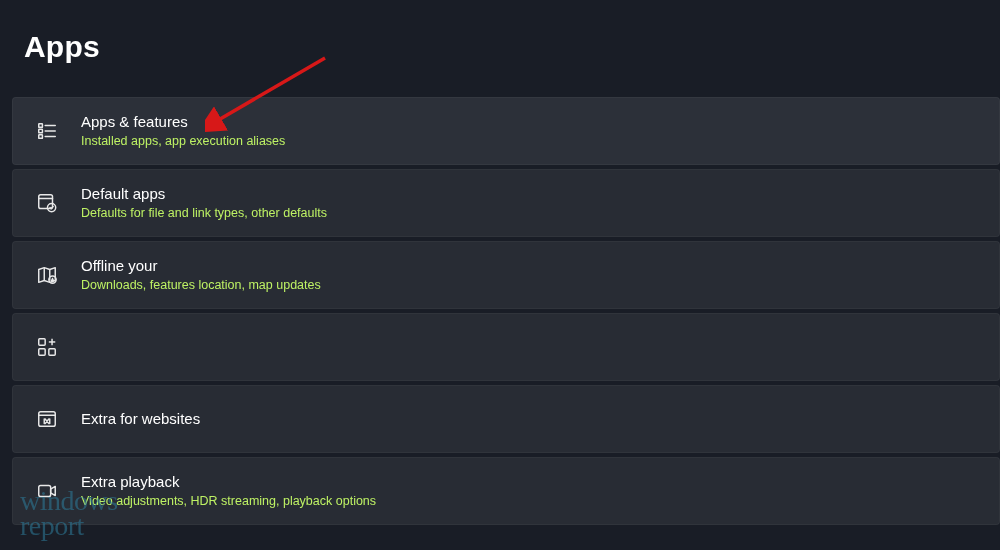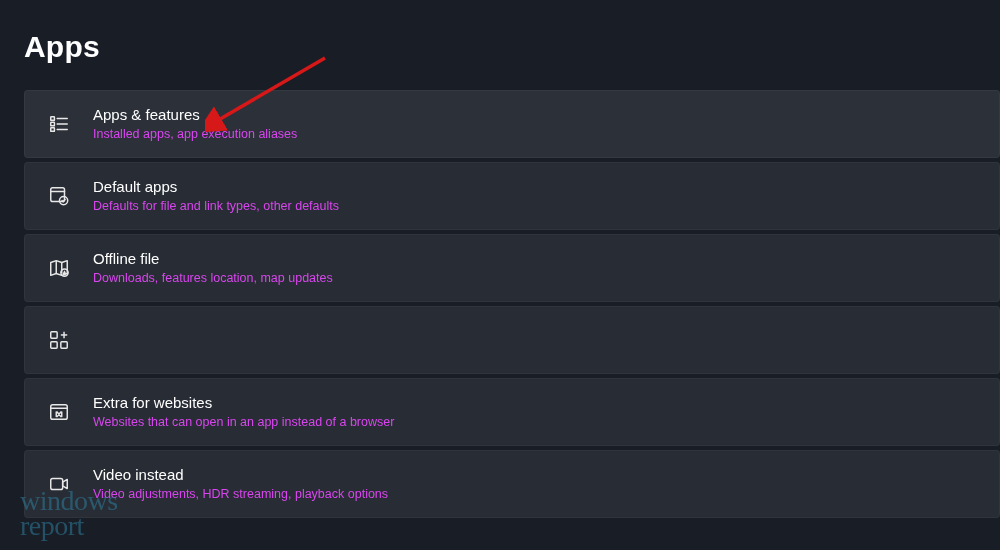--- a/index.html
+++ b/index.html
@@ -8,28 +8,28 @@
       height: 550px;
       background: #191d26;
       font-family: "Segoe UI", "Segoe UI Variable", -apple-system, sans-serif;
       color: #ffffff;
       overflow: hidden;
       position: relative;
     }
     .page-title {
       font-size: 30px;
       font-weight: 600;
-      padding: 30px 0 26px 24px;
+      padding: 30px 0 33px 24px;
       letter-spacing: 0.2px;
     }
     .list {
       display: flex;
       flex-direction: column;
       gap: 4px;
-      padding-left: 24px;
+      padding-left: 12px;
     }
     .card {
       background: #282c34;
       border: 1px solid rgba(255,255,255,0.04);
       border-radius: 4px;
       display: flex;
       align-items: center;
       padding: 14px 22px;
       min-height: 68px;
       cursor: pointer;
@@ -55,21 +55,21 @@
     }
     .card-title {
       font-size: 15px;
       font-weight: 400;
       color: #ffffff;
       line-height: 1.25;
     }
     .card-desc {
       font-size: 12.5px;
       font-weight: 400;
-      color: #d946ef;
+      color: #bef264;
       line-height: 1.3;
     }
     .arrow {
       position: absolute;
       left: 205px;
       top: 50px;
       pointer-events: none;
     }
     .watermark {
       position: absolute;
@@ -130,21 +130,21 @@
     <span class="card-icon">
       <svg viewBox="0 0 24 24" fill="none" stroke="currentColor" stroke-width="1.6" stroke-linejoin="round">
         <path d="M3 6l6-2 6 2 6-2v14l-6 2-6-2-6 2V6z"></path>
         <path d="M9 4v14"></path>
         <path d="M15 6v12"></path>
         <circle cx="18" cy="17" r="4"></circle>
         <path d="M18 15v4M16.3 17.3l1.7 1.7 1.7-1.7" fill="none"></path>
       </svg>
     </span>
     <div class="card-text">
-      <div class="card-title">Offline file</div>
+      <div class="card-title">Offline your</div>
       <div class="card-desc">Downloads, features location, map updates</div>
     </div>
   </div>
 
   <div class="card">
     <span class="card-icon">
       <svg viewBox="0 0 24 24" fill="none" stroke="currentColor" stroke-width="1.6">
         <rect x="3" y="3" width="7" height="7" rx="1"></rect>
         <rect x="3" y="14" width="7" height="7" rx="1"></rect>
         <rect x="14" y="14" width="7" height="7" rx="1"></rect>
@@ -158,33 +158,32 @@
     <span class="card-icon">
       <svg viewBox="0 0 24 24" fill="none" stroke="currentColor" stroke-width="1.6" stroke-linecap="round">
         <rect x="3" y="4" width="18" height="16" rx="2"></rect>
         <line x1="3" y1="8" x2="21" y2="8"></line>
         <path d="M10 17l4-5M10 12l4 5"></path>
         <path d="M9 12v5M15 12v5"></path>
       </svg>
     </span>
     <div class="card-text">
       <div class="card-title">Extra for websites</div>
-      <div class="card-desc">Websites that can open in an app instead of a browser</div>
     </div>
   </div>
 
   <div class="card">
     <span class="card-icon">
       <svg viewBox="0 0 24 24" fill="none" stroke="currentColor" stroke-width="1.6" stroke-linejoin="round">
         <rect x="3" y="6" width="13" height="12" rx="2"></rect>
         <path d="M16 10l5-3v10l-5-3z"></path>
       </svg>
     </span>
     <div class="card-text">
-      <div class="card-title">Video instead</div>
+      <div class="card-title">Extra playback</div>
       <div class="card-desc">Video adjustments, HDR streaming, playback options</div>
     </div>
   </div>
 
 </div>
 
 <svg class="arrow" width="130" height="90" viewBox="0 0 130 90">
   <defs>
     <marker id="ah" markerWidth="8" markerHeight="8" refX="2" refY="4" orient="auto">
       <path d="M0,0 L8,4 L0,8 z" fill="#d71818"></path>

